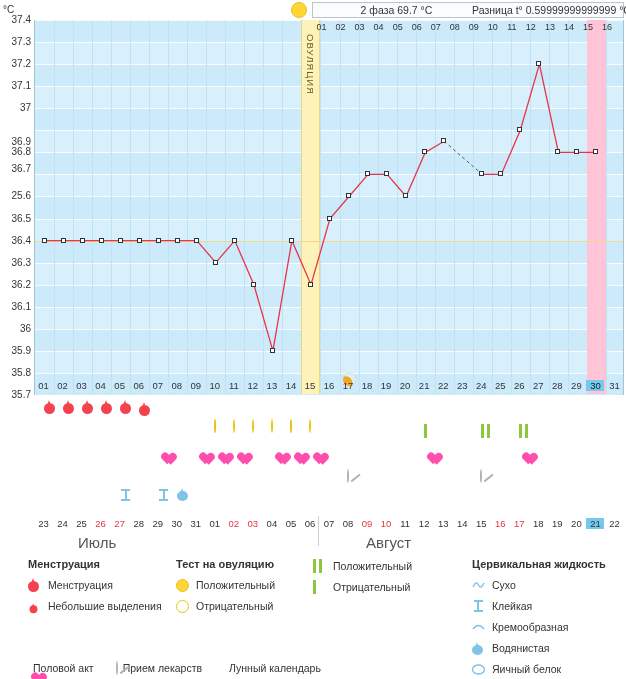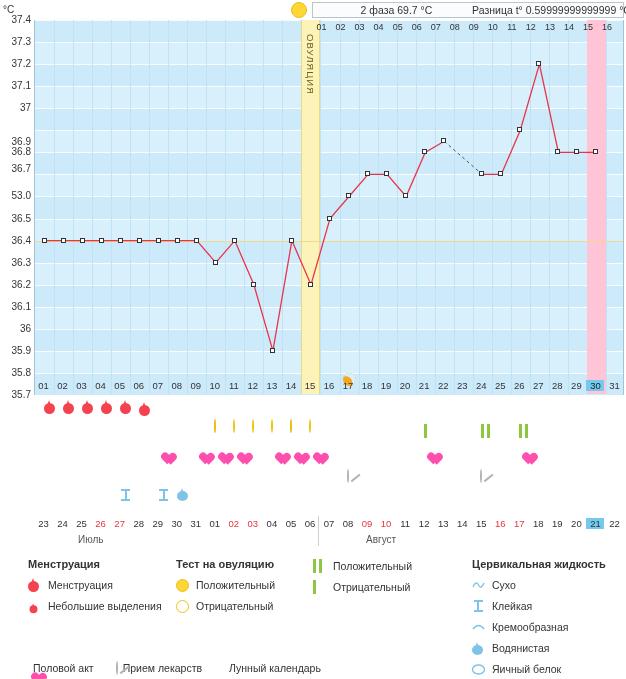--- a/index.html
+++ b/index.html
@@ -174,21 +174,21 @@
   #calstrip {
     position:absolute; left:34px; top:518px; width:590px; height:16px;
   }
   .cd {
     position:absolute; top:0; width:18px; text-align:center; font-size:9.5px;
     transform:translateX(-9px); color:#333;
   }
   .cd.red { color:#e8343f; }
   .cd.sel { background:#74c9ef; }
   #monthlabels { position:absolute; left:34px; top:534px; width:590px; height:14px; }
-  .mlab { position:absolute; font-size:10px; color:#555;padding-left:44px; }
+  .mlab { position:absolute; font-size:15px; color:#555;padding-left:44px; }
   #monthsep { position:absolute; left:318px; top:516px; width:1px; height:30px; background:#cfcfcf; }
 
   
   #legend { position:absolute; left:28px; top:558px; width:598px; height:118px; font-size:10.5px; }
   .lgcol { position:absolute; top:0; }
   .lgtitle { font-weight:bold; font-size:11px; color:#333; margin-bottom:7px; }
   .lgitem { display:flex; align-items:center; height:16px; margin-bottom:5px; }
   .lgicon { width:20px; display:flex; align-items:center; justify-content:flex-start; flex:0 0 20px; }
   .lgtext { color:#333; }
   #lgbottom { position:absolute; left:28px; top:662px; display:flex; align-items:center; gap:6px; font-size:10.5px;}
@@ -206,21 +206,21 @@
 <div id="unit">°C</div>
 <div id="ylabels">
     <div class="ylab" style="top: 0px;">37.4</div>
     <div class="ylab" style="top: 22.0588px;">37.3</div>
     <div class="ylab" style="top: 44.1176px;">37.2</div>
     <div class="ylab" style="top: 66.1765px;">37.1</div>
     <div class="ylab" style="top: 88.2353px;">37</div>
     <div class="ylab" style="top: 110.294px; margin-top: 12px;">36.9</div>
     <div class="ylab" style="top: 132.353px;">36.8</div>
     <div class="ylab" style="top: 149px;">36.7</div>
-    <div class="ylab" style="top: 176.471px;">53.0</div>
+    <div class="ylab" style="top: 176.471px;">25.6</div>
     <div class="ylab" style="top: 198.529px;">36.5</div>
     <div class="ylab" style="top: 220.588px;">36.4</div>
     <div class="ylab" style="top: 242.647px;">36.3</div>
     <div class="ylab" style="top: 264.706px;">36.2</div>
     <div class="ylab" style="top: 286.765px;">36.1</div>
     <div class="ylab" style="top: 308.824px;">36</div>
     <div class="ylab" style="top: 330.882px;">35.9</div>
     <div class="ylab" style="top: 352.941px; text-align: right;">35.8</div>
     <div class="ylab" style="top: 375px;">35.7</div>
   </div>

